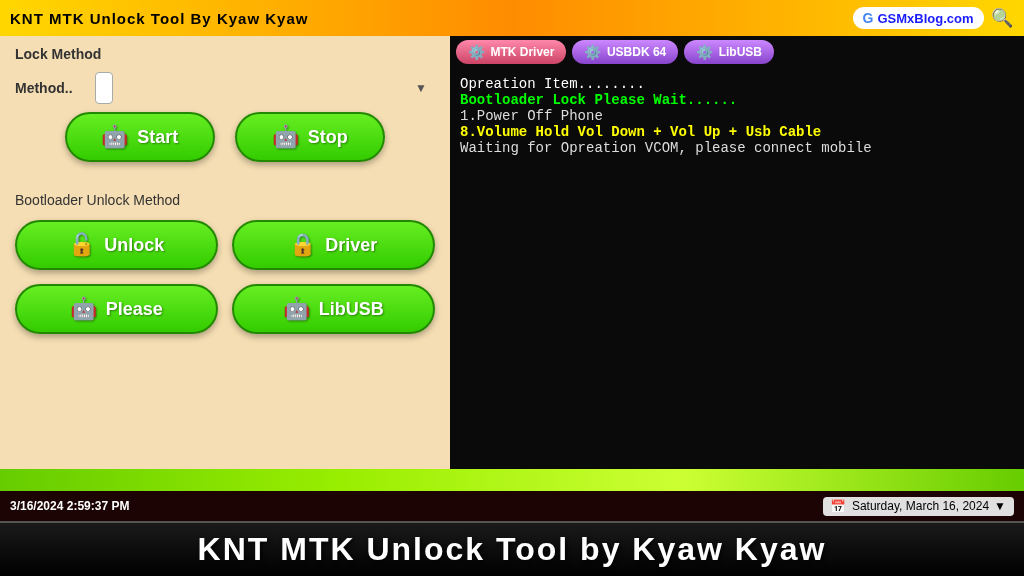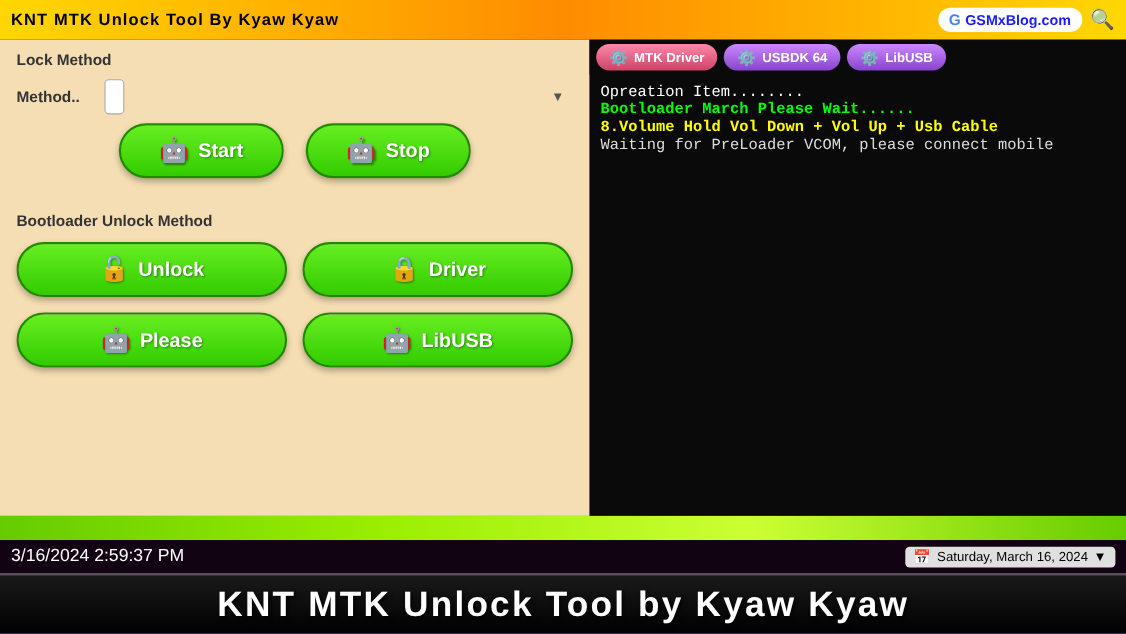--- a/index.html
+++ b/index.html
@@ -9,21 +9,21 @@
       overflow: hidden;
       font-family: Arial, sans-serif;
       background: #008080;
     }
 
     .main-container {
       width: 1024px;
       height: 576px;
       display: flex;
       flex-direction: column;
-      background: #701a75;
+      background: #b91c1c;
     }
 
     
     .title-bar {
       background: linear-gradient(to right, #ffd700, #ff8c00, #ffd700);
       padding: 6px 10px;
       display: flex;
       align-items: center;
       justify-content: space-between;
       min-height: 36px;
@@ -65,21 +65,21 @@
 
     
     .content-area {
       display: flex;
       flex: 1;
       overflow: hidden;
     }
 
     
     .left-panel {
-      width: 536px;
+      width: 450px;
       background: #f5deb3;
       padding: 10px 15px;
       display: flex;
       flex-direction: column;
       gap: 10px;
     }
 
     .section-title {
       font-size: 14px;
       font-weight: bold;
@@ -153,21 +153,21 @@
 
     .btn-icon {
       font-size: 22px;
     }
 
     .bootloader-section {
       margin-top: 4px;
     }
     .bootloader-title {
       font-size: 14px;
-      font-weight: bold;
+      font-weight: normal;
       color: #333;
       margin-bottom: 12px;
     }
 
     .bootloader-grid {
       display: grid;
       grid-template-columns: 1fr 1fr;
       gap: 14px;
     }
 
@@ -256,22 +256,22 @@
     .footer {
       background: rgba(0,0,0,0.85);
       display: flex;
       align-items: center;
       justify-content: space-between;
       padding: 4px 10px;
       min-height: 30px;
     }
     .footer-timestamp {
       color: #ffffff;
-      font-size: 16px;
-      font-weight: normal;
+      font-size: 12px;
+      font-weight: bold;
     }
     .footer-date {
       display: flex;
       align-items: center;
       gap: 5px;
       background: #e0e0e0;
       border-radius: 4px;
       padding: 2px 8px;
       font-size: 12px;
       color: #000;
@@ -376,23 +376,24 @@
           <span>USBDK 64</span>
         </div>
         <div class="tab-item tab-inactive">
           <span class="tab-icon">⚙️</span>
           <span>LibUSB</span>
         </div>
       </div>
 
       <div class="console-area">
         <div class="console-line-white">Opreation Item........</div>
-        <div class="console-line-green">Bootloader March Please Wait......</div>
+        <div class="console-line-green">Bootloader Lock Please Wait......</div>
+        <div class="console-line-white-normal">1.Power Off Phone</div>
         <div class="console-line-yellow">8.Volume Hold Vol Down + Vol Up + Usb Cable</div>
-        <div class="console-line-white-normal">Waiting for PreLoader VCOM, please connect mobile</div>
+        <div class="console-line-white-normal">Waiting for Opreation VCOM, please connect mobile</div>
       </div>
     </div>
 
   </div>
 
   <div class="status-bar"></div>
 
   <div class="footer">
     <span class="footer-timestamp">3/16/2024 2:59:37 PM</span>
     <div class="footer-date">

